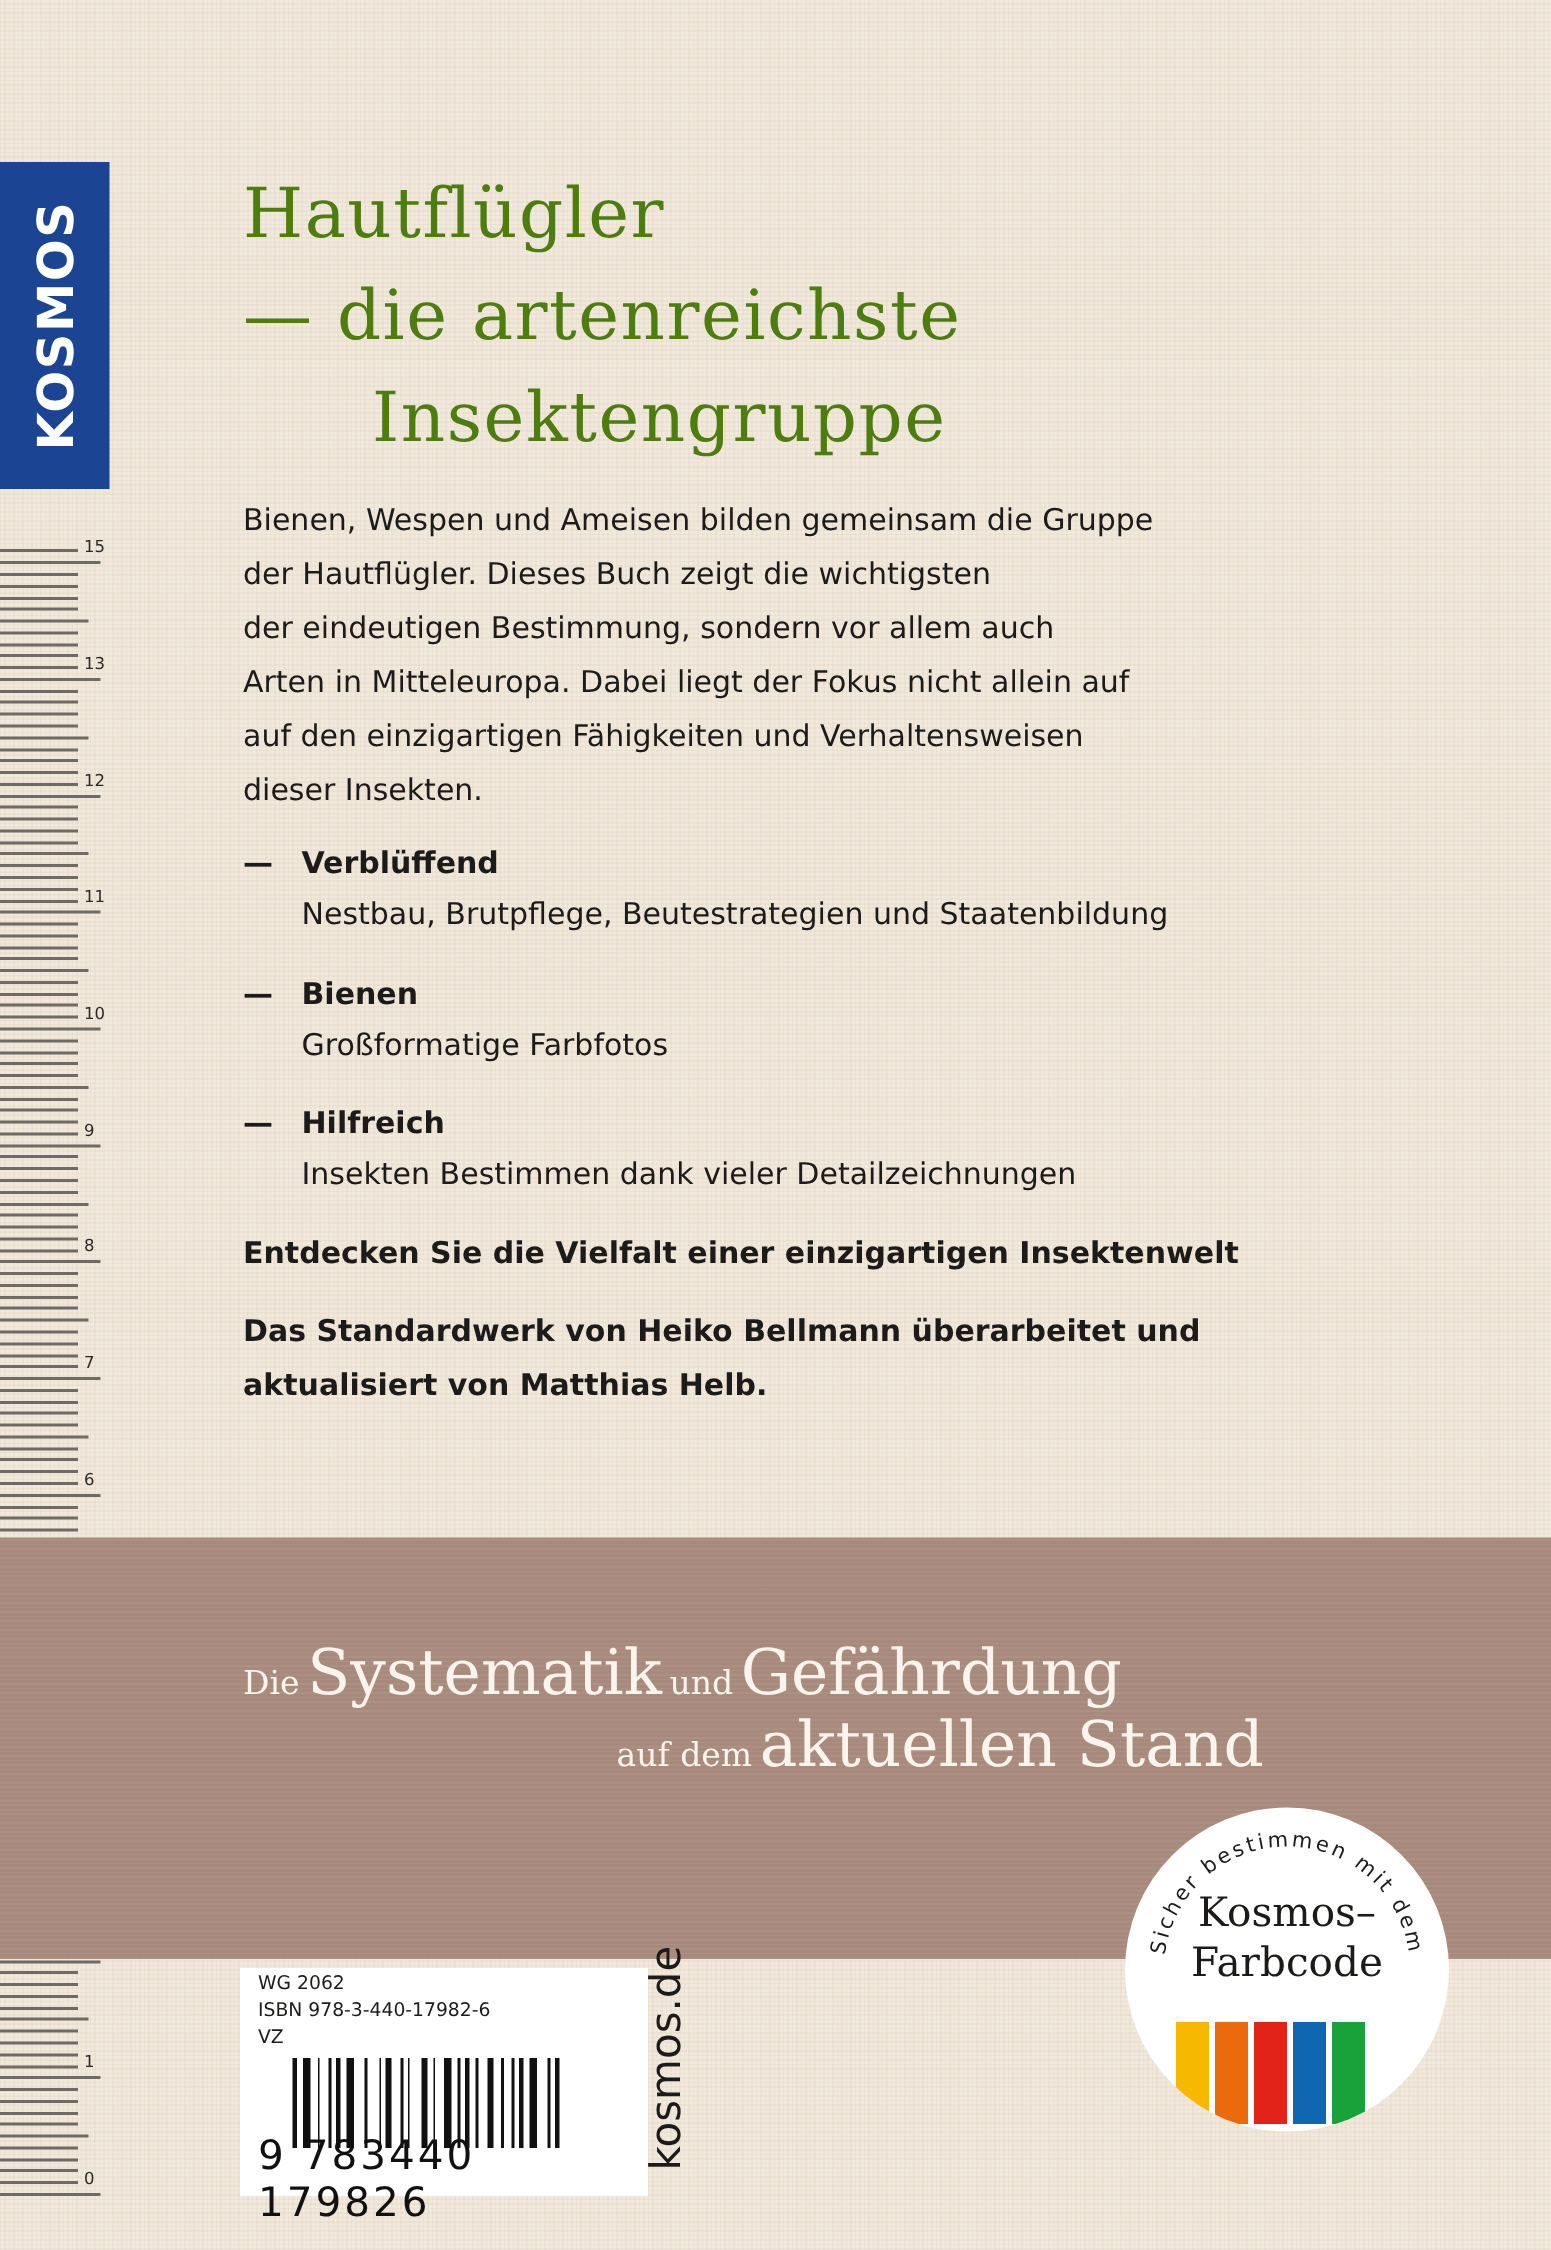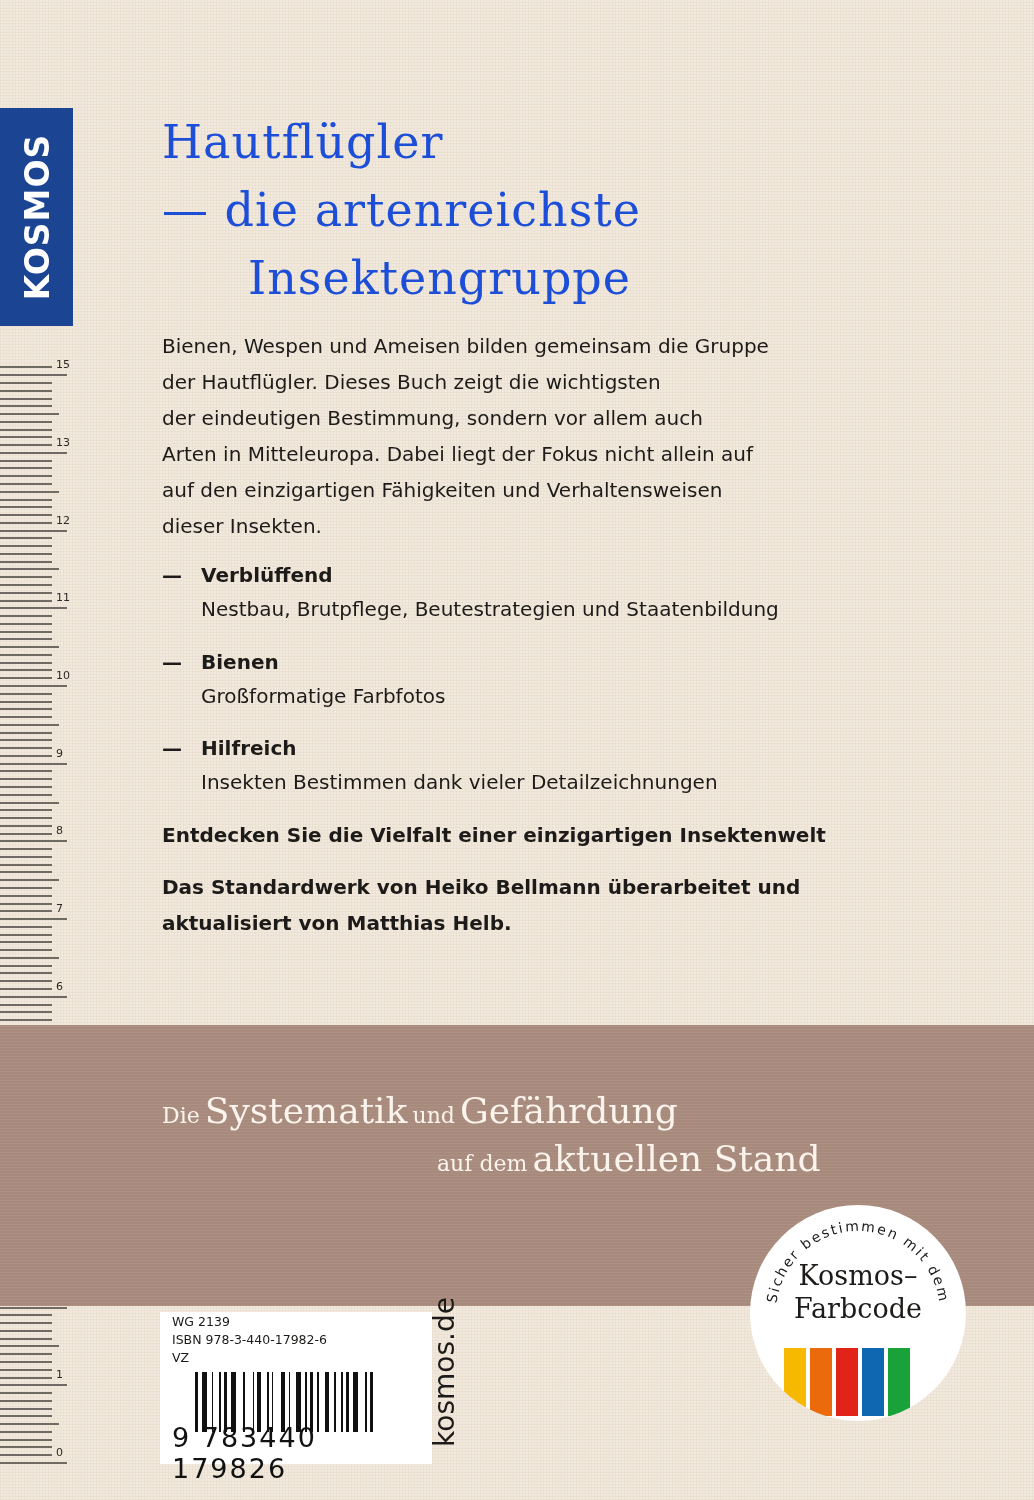--- a/index.html
+++ b/index.html
@@ -9,35 +9,35 @@
       repeating-linear-gradient(0deg, rgba(200,170,140,0.10) 0 1px, transparent 1px 3px),
       repeating-linear-gradient(90deg, rgba(200,170,140,0.10) 0 1px, transparent 1px 3px);
     font-family:"DejaVu Sans", sans-serif;color:#1d1b19;}
   .logo{position:absolute;left:0;top:108px;width:73px;height:218px;background:#1b4592;}
   .logo span{position:absolute;left:50%;top:50%;transform:translate(-50%,-50%) rotate(-90deg);
     color:#fff;font-family:"DejaVu Sans", sans-serif;font-weight:bold;font-size:33px;letter-spacing:1px;white-space:nowrap;}
   .ruler{position:absolute;left:0;top:0;width:80px;height:1500px;}
   .tick{position:absolute;left:0;height:2px;background:#6f6a64;}
   .tick-label{position:absolute;left:56px;font-size:11px;color:#2b2825;}
   h1{position:absolute;left:162px;top:108px;margin:0;font-family:"DejaVu Serif", serif;
-    font-weight:normal;font-size:46px;line-height:68px;color:#1d4ed8;letter-spacing:1px;}
+    font-weight:normal;font-size:46px;line-height:68px;color:#4d7c0f;letter-spacing:1px;}
   h1 .l{display:block;}
   h1 .i2{padding-left:0;}
   h1 .i3{padding-left:86px;}
   .intro{position:absolute;left:162px;top:328px;width:760px;margin:0;font-size:20px;line-height:36px;}
   .feat{position:absolute;left:162px;width:780px;font-size:20px;}
   .feat .t{font-weight:bold;line-height:34px;}
   .feat .d{padding-left:39px;line-height:34px;}
   .feat .dash{display:inline-block;width:39px;}
   .bold{position:absolute;left:162px;font-weight:bold;font-size:20px;line-height:36px;margin:0;width:760px;}
   .band{position:absolute;left:0;top:1025px;width:1034px;height:281px;background:#a88a7d;
     background-image:repeating-linear-gradient(0deg, rgba(255,255,255,0.05) 0 1px, transparent 1px 3px);}
   .slogan{position:absolute;font-family:"DejaVu Serif", serif;color:#fbf4ec;white-space:nowrap;}
   .s-small{font-size:22px;}
-  .s-big{font-size:36px;text-align:center;}
+  .s-big{font-size:42px;text-align:center;}
   .label-box{position:absolute;left:160px;top:1312px;width:272px;height:152px;background:#fff;}
   .label-box .ln{position:absolute;left:12px;font-size:12.5px;color:#1d1b19;}
   .barcode{position:absolute;left:35px;top:60px;width:228px;height:60px;}
   .barcode i{position:absolute;top:0;background:#111;}
   .digits{position:absolute;left:12px;top:110px;font-size:27px;letter-spacing:2px;color:#111;}
   .kdomain{position:absolute;left:444px;top:1372px;transform:translate(-50%,-50%) rotate(-90deg);
     font-size:28px;white-space:nowrap;color:#1d1b19;}
   .badge{position:absolute;left:750px;top:1205px;width:216px;height:216px;border-radius:50%;background:#fff;overflow:hidden;}
   .badge svg{position:absolute;left:0;top:0;}
   .badge .kf{position:absolute;left:0;width:216px;text-align:center;font-family:"DejaVu Serif", serif;font-size:27px;color:#1d1b19;}
@@ -245,27 +245,27 @@
   <div>aktualisiert von Matthias Helb.</div>
 </div>
 
 <div class="band"></div>
 <div class="slogan" style="left:162px;top:1090px">
   <span class="s-small">Die</span>
   <span class="s-big">Systematik</span>
   <span class="s-small">und</span>
   <span class="s-big">Gefährdung</span>
 </div>
-<div class="slogan" style="left:437px;top:1138px">
+<div class="slogan" style="left:411px;top:1138px">
   <span class="s-small">auf dem</span>
   <span class="s-big">aktuellen Stand</span>
 </div>
 
 <div class="label-box">
-  <div class="ln" style="top:2px">WG 2139</div>
+  <div class="ln" style="top:2px">WG 2062</div>
   <div class="ln" style="top:20px">ISBN 978-3-440-17982-6</div>
   <div class="ln" style="top:38px">VZ</div>
   <div class="barcode" id="barcode">
       <i style="left: 0px; width: 3.2px; height: 60px;"></i>
       <i style="left: 7.2px; width: 4.8px; height: 60px;"></i>
       <i style="left: 16.8px; width: 1.6px; height: 60px;"></i>
       <i style="left: 24px; width: 1.6px; height: 60px;"></i>
       <i style="left: 28.8px; width: 3.2px; height: 60px;"></i>
       <i style="left: 36px; width: 4.8px; height: 60px;"></i>
       <i style="left: 48px; width: 1.6px; height: 60px;"></i>

